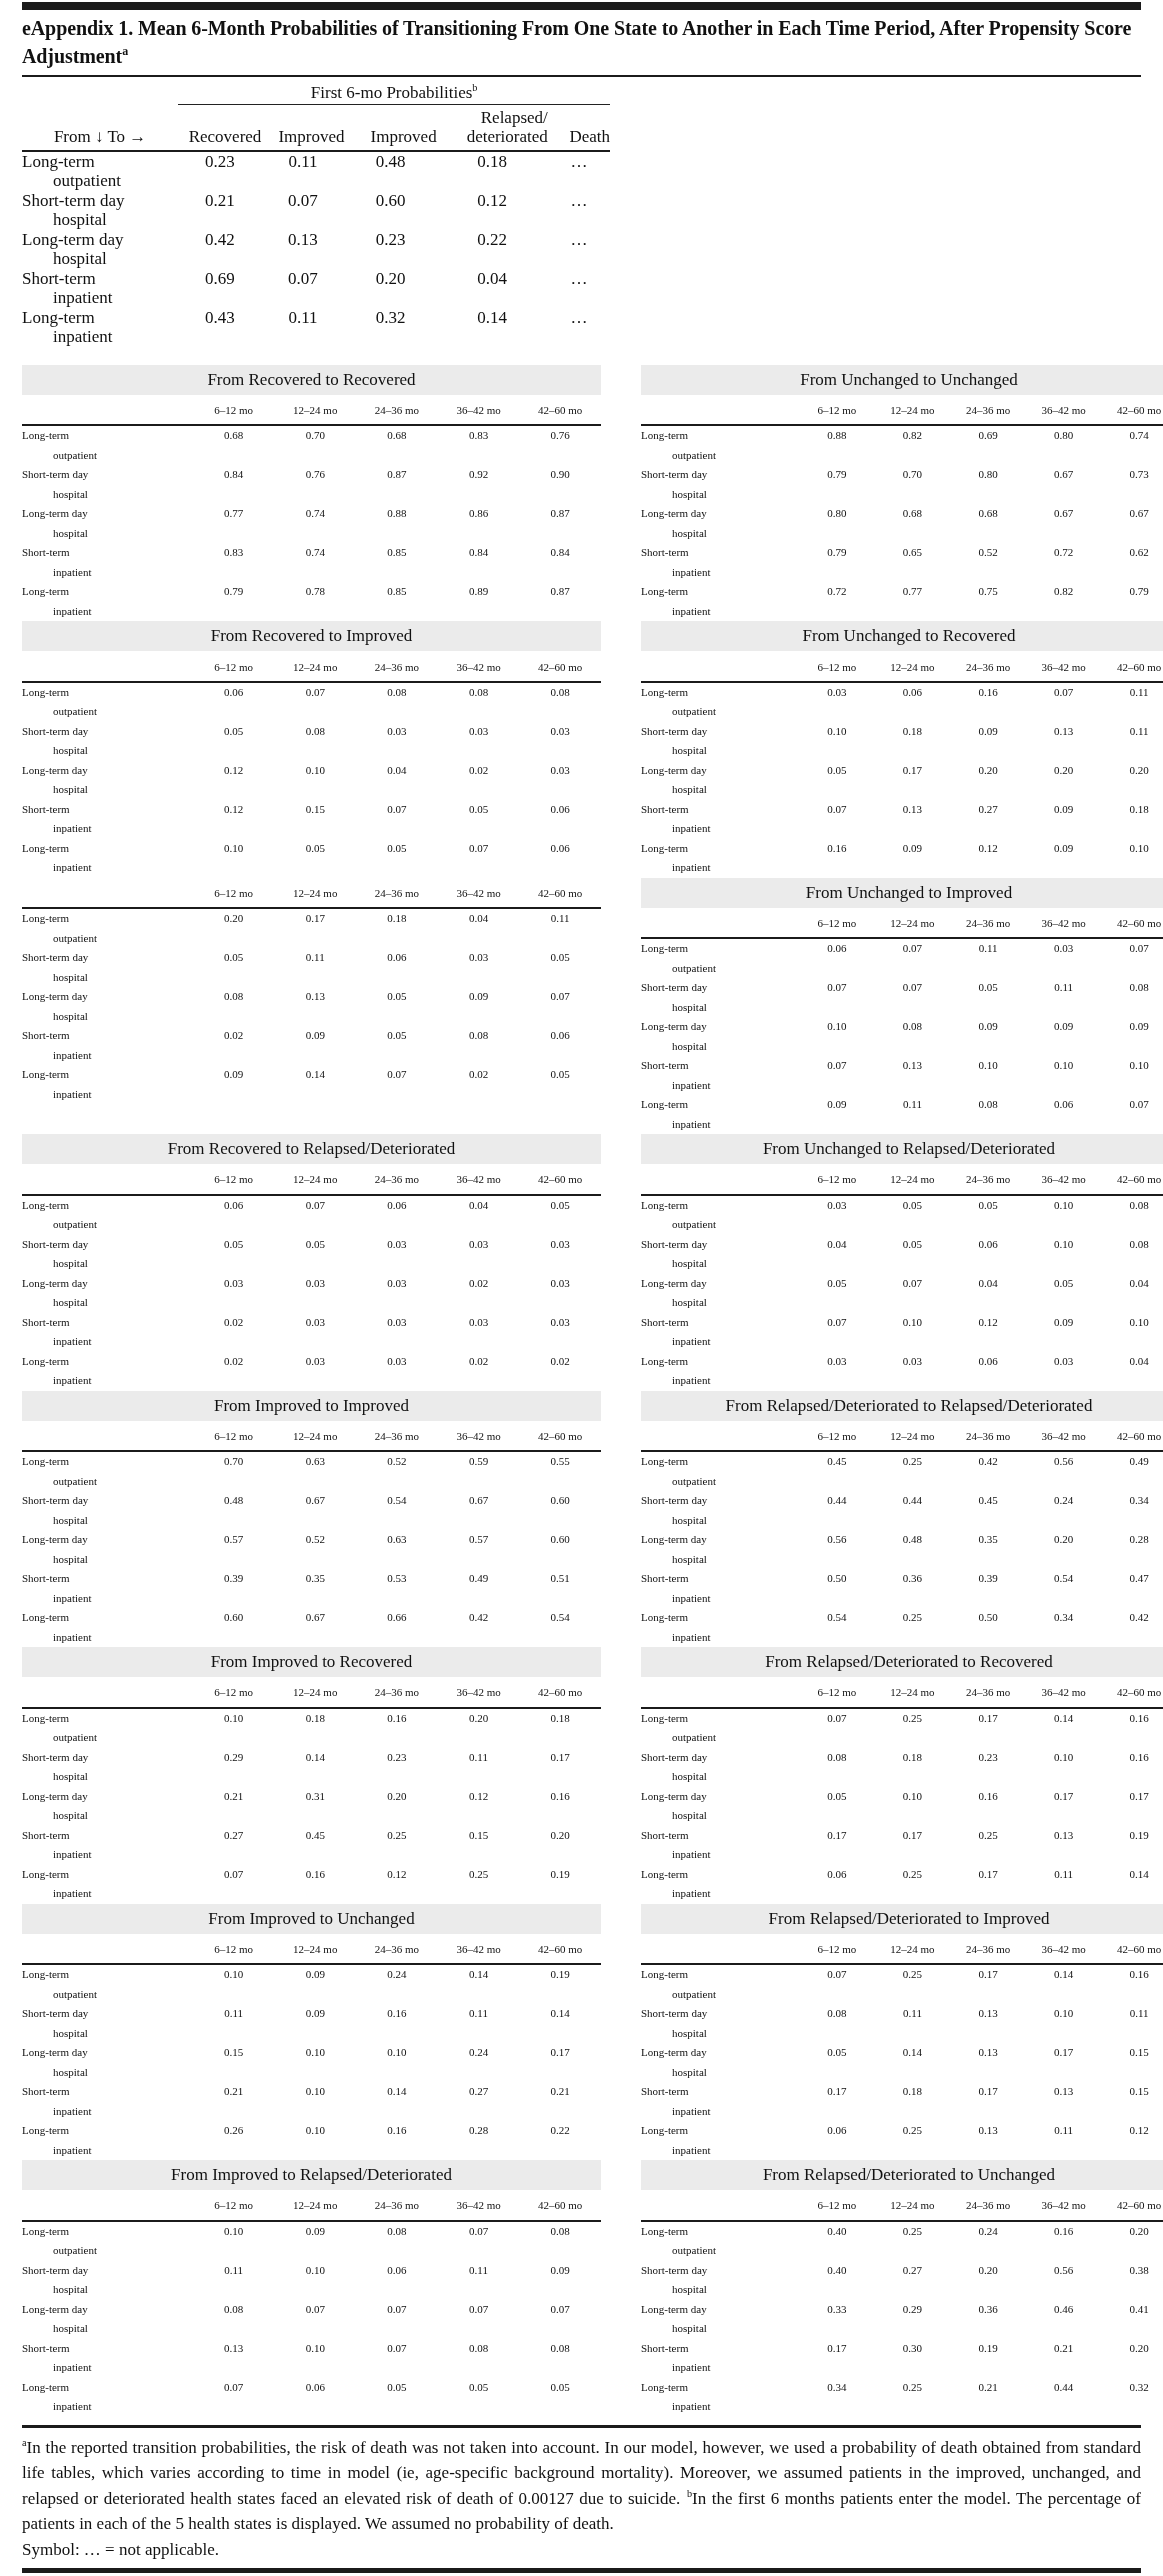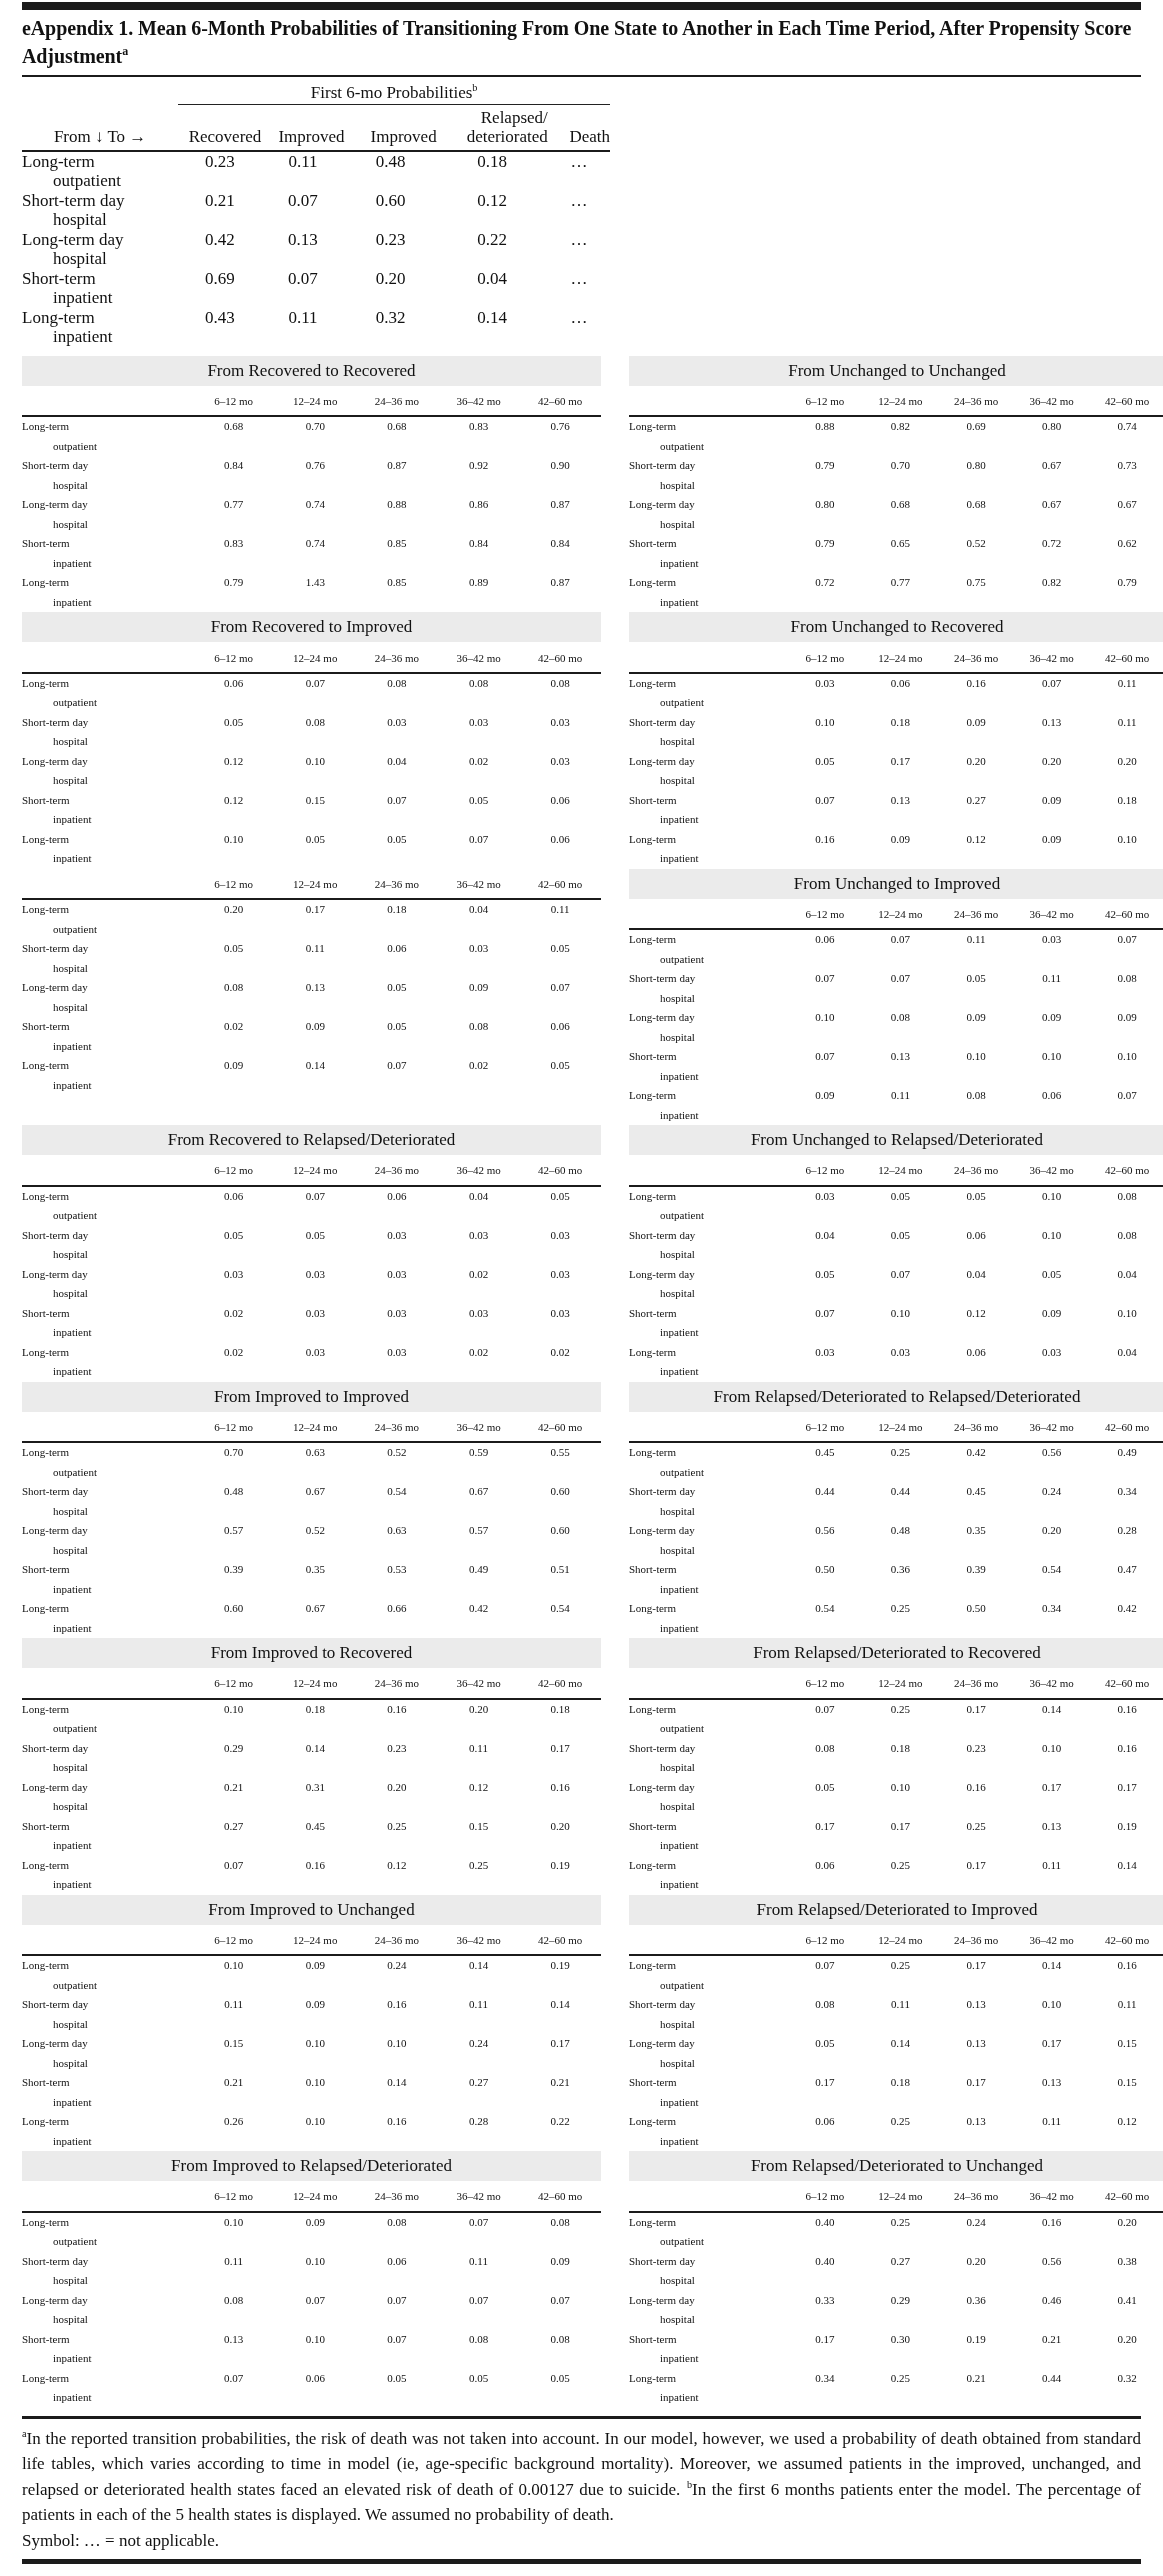--- a/index.html
+++ b/index.html
@@ -25,24 +25,24 @@
   .ft thead th.fromto{text-align:center;}
   td,th{padding:0;}
   .rowlabel{vertical-align:top;text-align:left;}
   .rowlabel .l1{display:block;}
   .rowlabel .l2{display:block;padding-left:31px;}
   td.val{vertical-align:top;text-align:center;}
   tbody tr{height:39px;}
   sup{font-size:60%;vertical-align:super;line-height:0;}
   
   .grid{
-    margin-top:9px;
+    margin-top:18px;
     display:grid;
     grid-template-columns:579px 536px;
-    column-gap:28px;
+    column-gap:40px;
     grid-auto-flow:column;
     grid-template-rows:repeat(8,auto);
   }
   .sub{width:100%;}
   .band{background:#ebebeb;text-align:center;font-size:17px;line-height:30px;height:30px;}
   .sub table{width:100%;font-size:11px;line-height:19.5px;}
   .sub col.c-lab{width:29.5%;}
   .sub thead th{font-weight:normal;text-align:center;vertical-align:bottom;border-bottom:2.2px solid #1b1b1b;padding:6.1px 0 3.9px 0;}
   .sub thead th.empty{border-bottom:2.2px solid #1b1b1b;}
   
@@ -215,21 +215,21 @@
               <td class="val">0.85</td>
               <td class="val">0.84</td>
               <td class="val">0.84</td>
             </tr>
             <tr>
               <td class="rowlabel">
                 <span class="l1">Long-term</span>
                 <span class="l2">inpatient</span>
               </td>
               <td class="val">0.79</td>
-              <td class="val">1.43</td>
+              <td class="val">0.78</td>
               <td class="val">0.85</td>
               <td class="val">0.89</td>
               <td class="val">0.87</td>
             </tr>
           </tbody>
         </table>
       </section>
       <section class="sub">
         <div class="band">From Recovered to Improved</div>
         <table>

